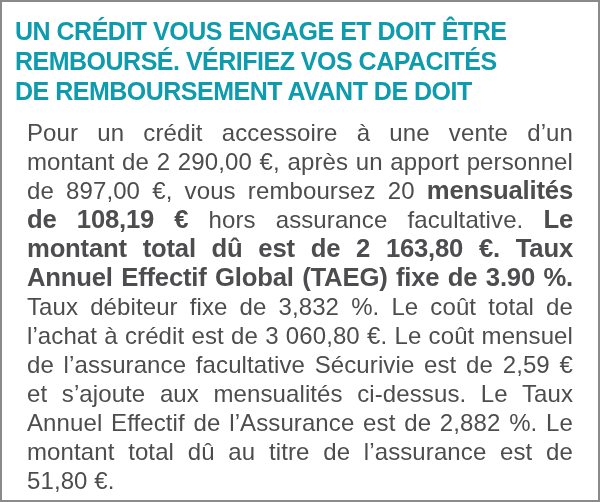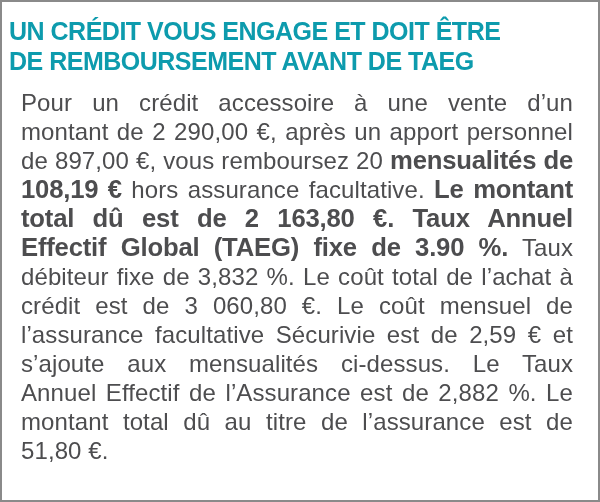--- a/index.html
+++ b/index.html
@@ -13,21 +13,21 @@
     padding: 0;
     background: var(--bg);
   }
   .notice {
     position: relative;
     width: 600px;
     height: 502px;
     box-sizing: border-box;
     background: var(--bg);
     border: 2px solid var(--border);
-    padding: 11px 13px 0 7px;
+    padding: 11px 13px 0 13px;
     overflow: hidden;
     font-family: "Liberation Sans", "DejaVu Sans", sans-serif;
   }
   .headline {
     margin: 3px 0 7px 0;
     color: var(--accent);
     font-size: 25px;
     line-height: 30px;
     font-weight: 800;
     letter-spacing: -0.5px;
@@ -50,16 +50,17 @@
     font-size: 1.07em;
     letter-spacing: -0.2px;
   }
 </style>
 </head>
 <body>
 
 <div class="notice">
   <h1 class="headline">
       <span class="line">UN CRÉDIT VOUS ENGAGE ET DOIT ÊTRE</span>
-      <span class="line">DE REMBOURSEMENT AVANT DE TAEG</span>
+      <span class="line">REMBOURSÉ. VÉRIFIEZ VOS CAPACITÉS</span>
+      <span class="line">DE REMBOURSEMENT AVANT DE DOIT</span>
     </h1>
   <p class="body"><span>Pour un crédit accessoire à une vente d’un montant de 2 290,00 €, après un apport personnel de 897,00 €, vous remboursez 20 </span><strong>mensualités de 108,19 €</strong><span> hors assurance facultative. </span><strong>Le montant total dû est de 2 163,80 €. Taux Annuel Effectif Global (TAEG) fixe de 3.90 %.</strong><span> Taux débiteur fixe de 3,832 %. Le coût total de l’achat à crédit est de 3 060,80 €. Le coût mensuel de l’assurance facultative Sécurivie est de 2,59 € et s’ajoute aux mensualités ci-dessus. Le Taux Annuel Effectif de l’Assurance est de 2,882 %. Le montant total dû au titre de l’assurance est de 51,80 €.</span></p>
 </div>
 
 </body></html>

